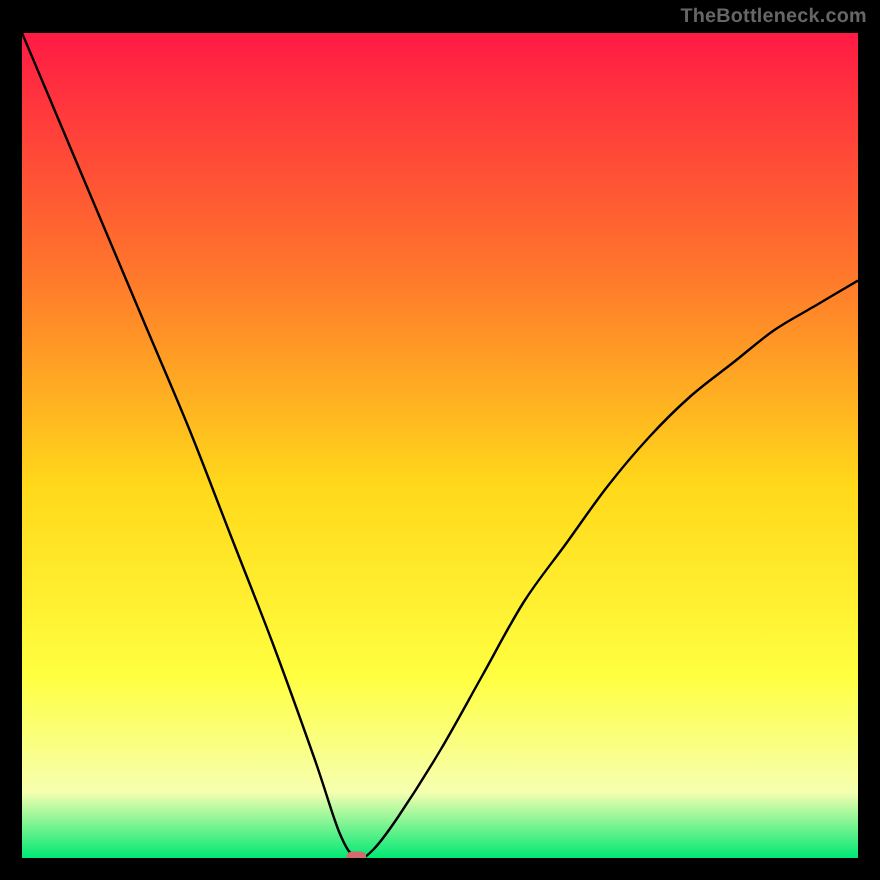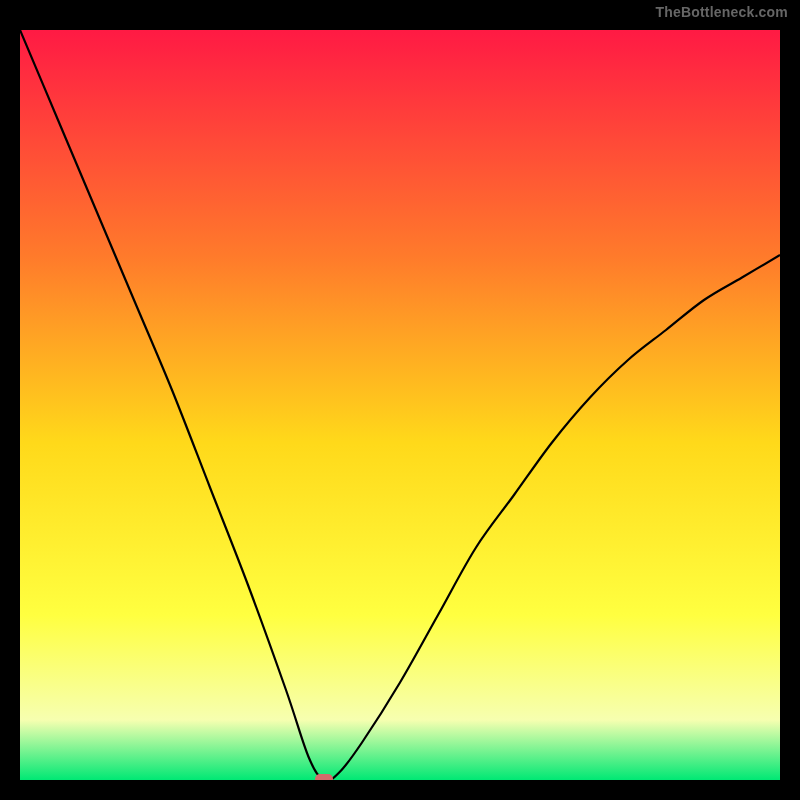--- a/index.html
+++ b/index.html
@@ -13,21 +13,21 @@
     height: 800px;
     position: relative;
     background: #000;
     overflow: hidden;
   }
   .watermark {
     position: absolute;
     top: 4px;
     right: 12px;
     color: #666;
-    font-size: 14px;
+    font-size: 18px;
     font-weight: 600;
     z-index: 5;
     letter-spacing: 0.2px;
   }
   .plot-area {
     position: absolute;
     left: 20px;
     top: 30px;
     width: 760px;
     height: 750px;

